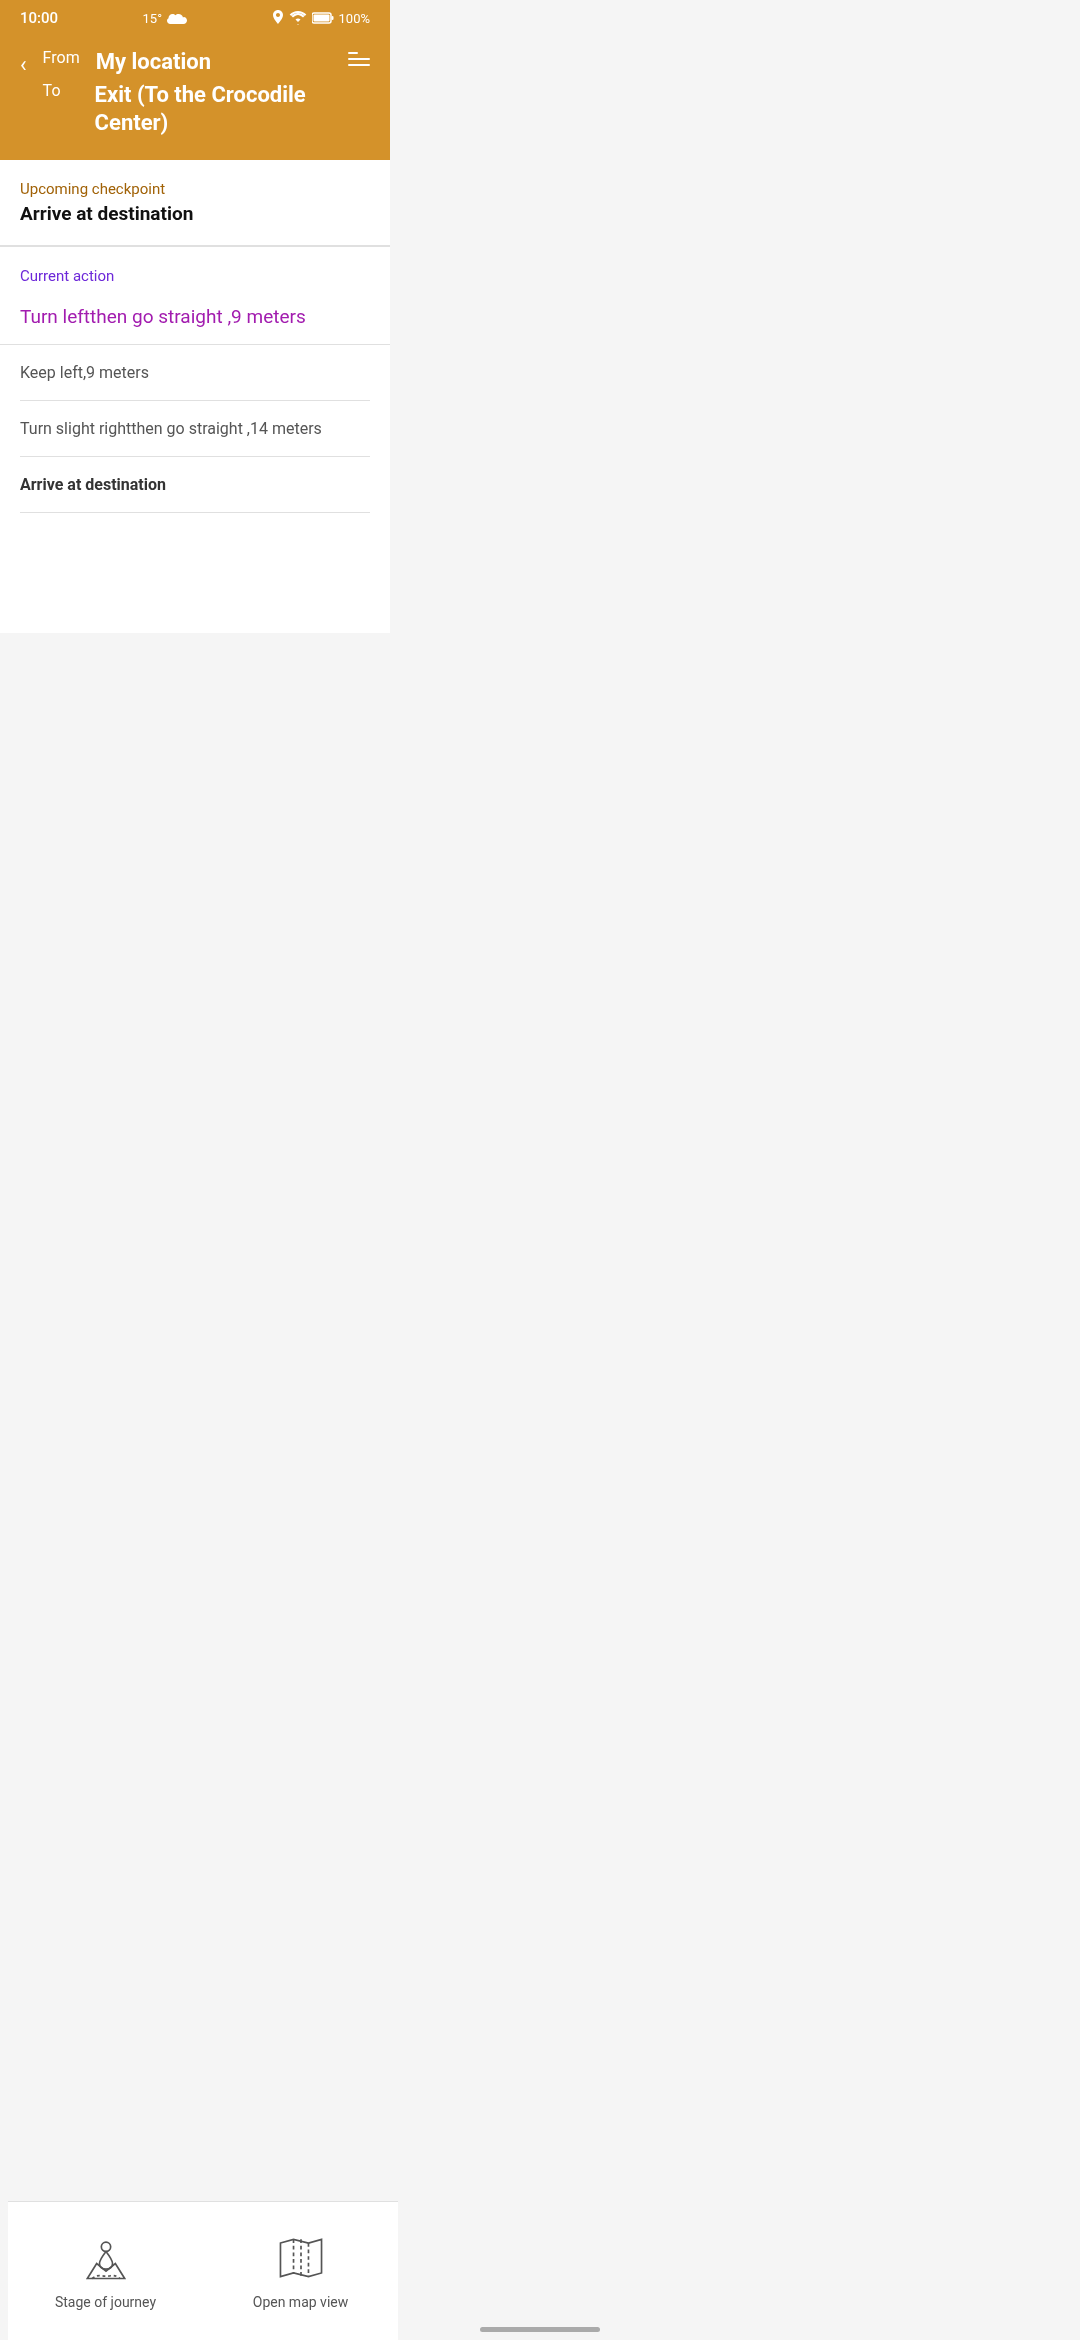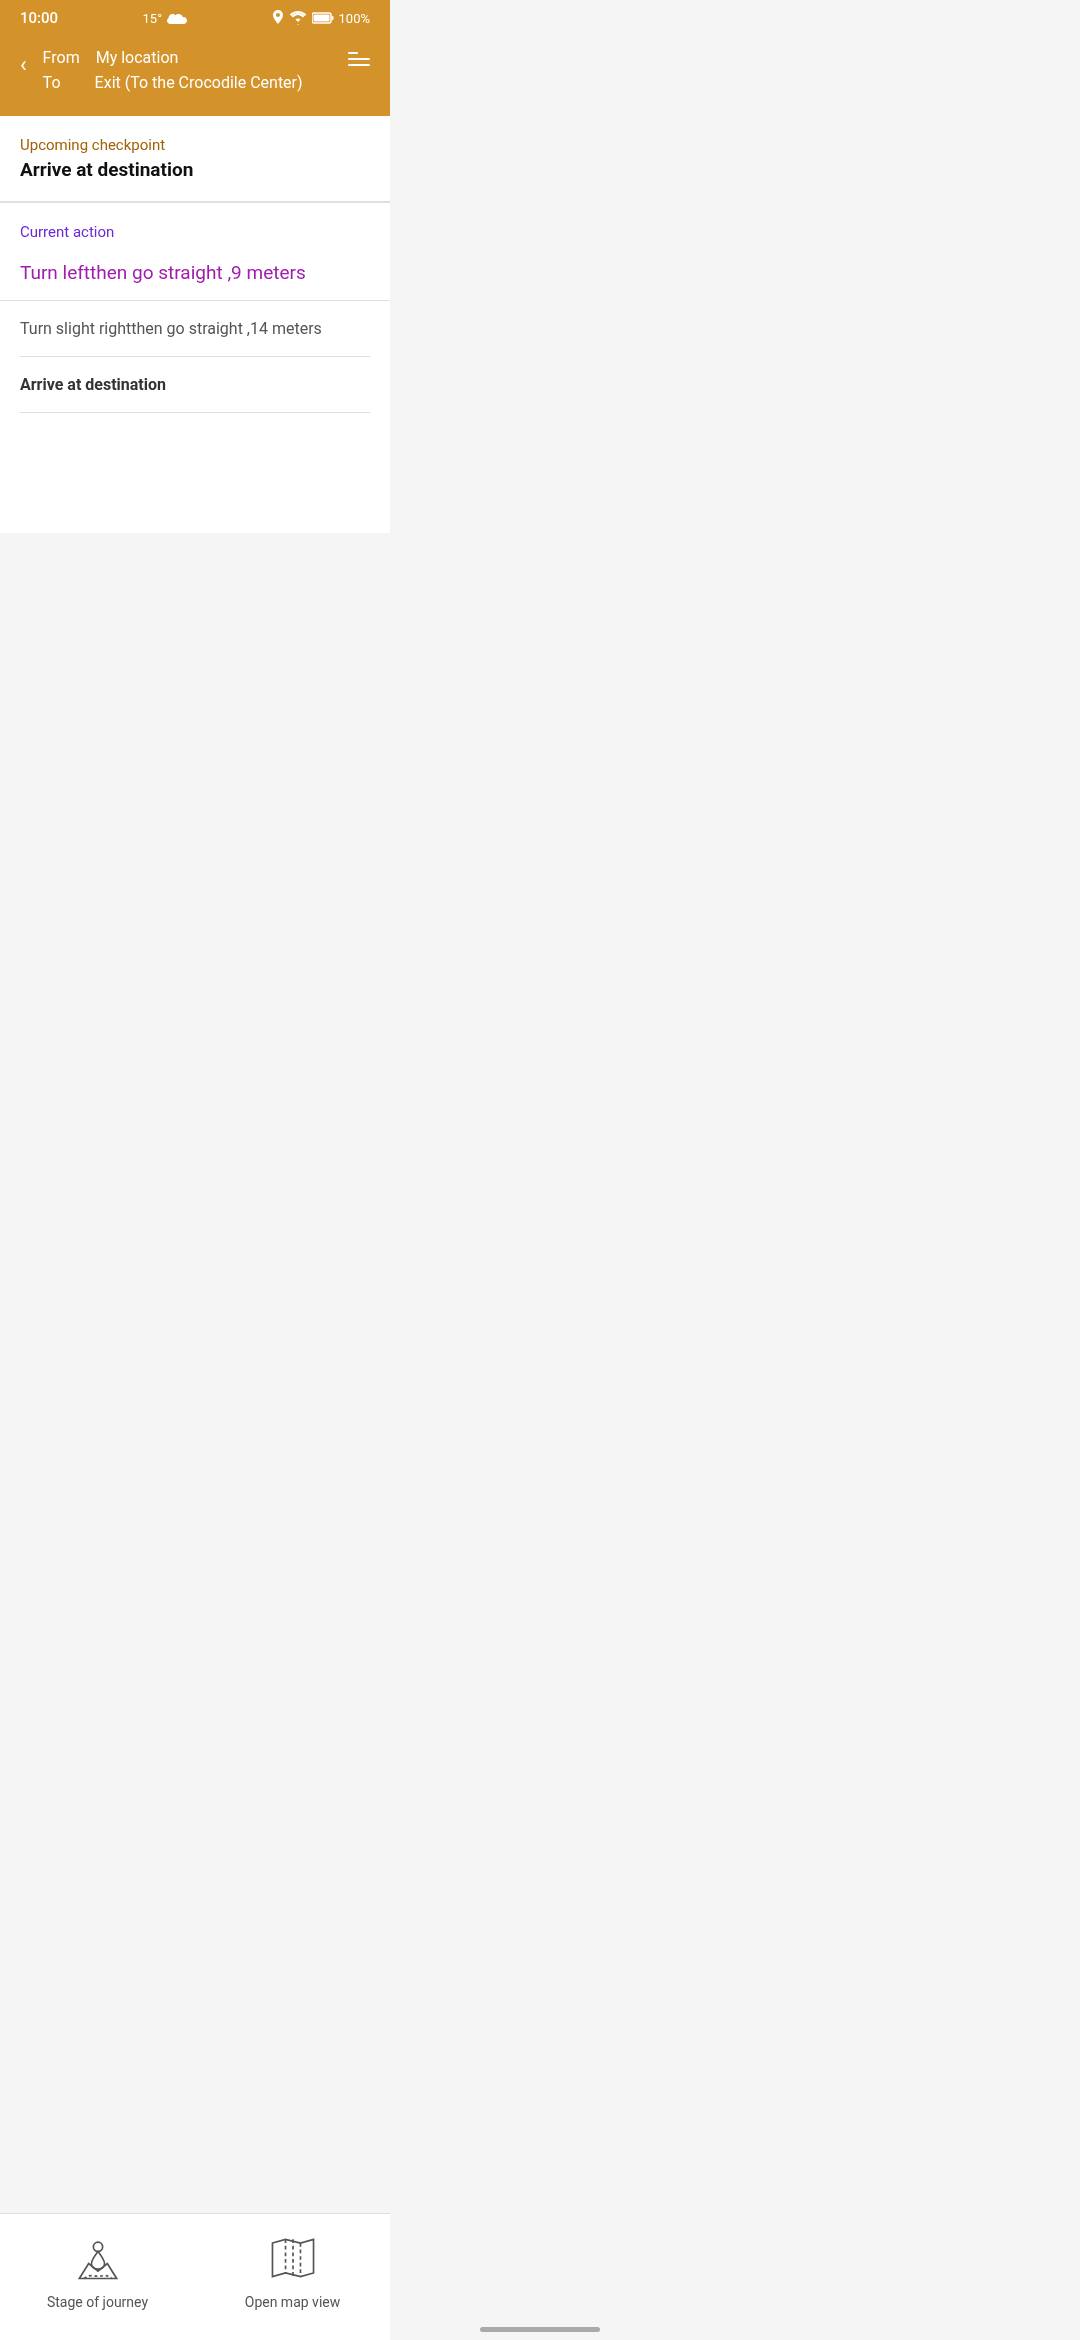--- a/index.html
+++ b/index.html
@@ -80,22 +80,22 @@
 
     .route-label {
       color: white;
       font-size: 16px;
       font-weight: 400;
       min-width: 36px;
     }
 
     .route-value {
       color: white;
-      font-size: 16px;
-      font-weight: 400;
+      font-size: 22px;
+      font-weight: 700;
       line-height: 1.3;
     }
 
     .menu-button {
       color: white;
       font-size: 18px;
       cursor: pointer;
       flex-shrink: 0;
       margin-top: 4px;
     }
@@ -158,27 +158,27 @@
 
     .step-item.bold {
       color: #333;
       font-weight: 700;
     }
 
     
     .bottom-nav {
       position: fixed;
       bottom: 0;
-      left: 0;
+      left: 8px;
       width: 390px;
       background: white;
       border-top: 1px solid #e0e0e0;
       display: flex;
       align-items: center;
-      padding: 16px 0 30px 0;
+      padding: 28px 0 30px 0;
     }
 
     .nav-item {
       flex: 1;
       display: flex;
       flex-direction: column;
       align-items: center;
       gap: 8px;
       cursor: pointer;
     }
@@ -288,20 +288,21 @@
     <div class="checkpoint-value">Arrive at destination</div>
   </div>
 
   <div class="current-action-section">
     <div class="action-label">Current action</div>
     <div class="action-value">Turn leftthen go straight ,9 meters</div>
   </div>
 
   <div class="steps-list">
 
+  <div class="step-item">Keep left,9 meters</div>
       <div class="step-item">Turn slight rightthen go straight ,14 meters</div>
       <div class="step-item bold">Arrive at destination</div>
     </div>
 
   <div class="bottom-spacer"></div>
 </div>
 
 <div class="bottom-nav">
   <div class="nav-item">
 

